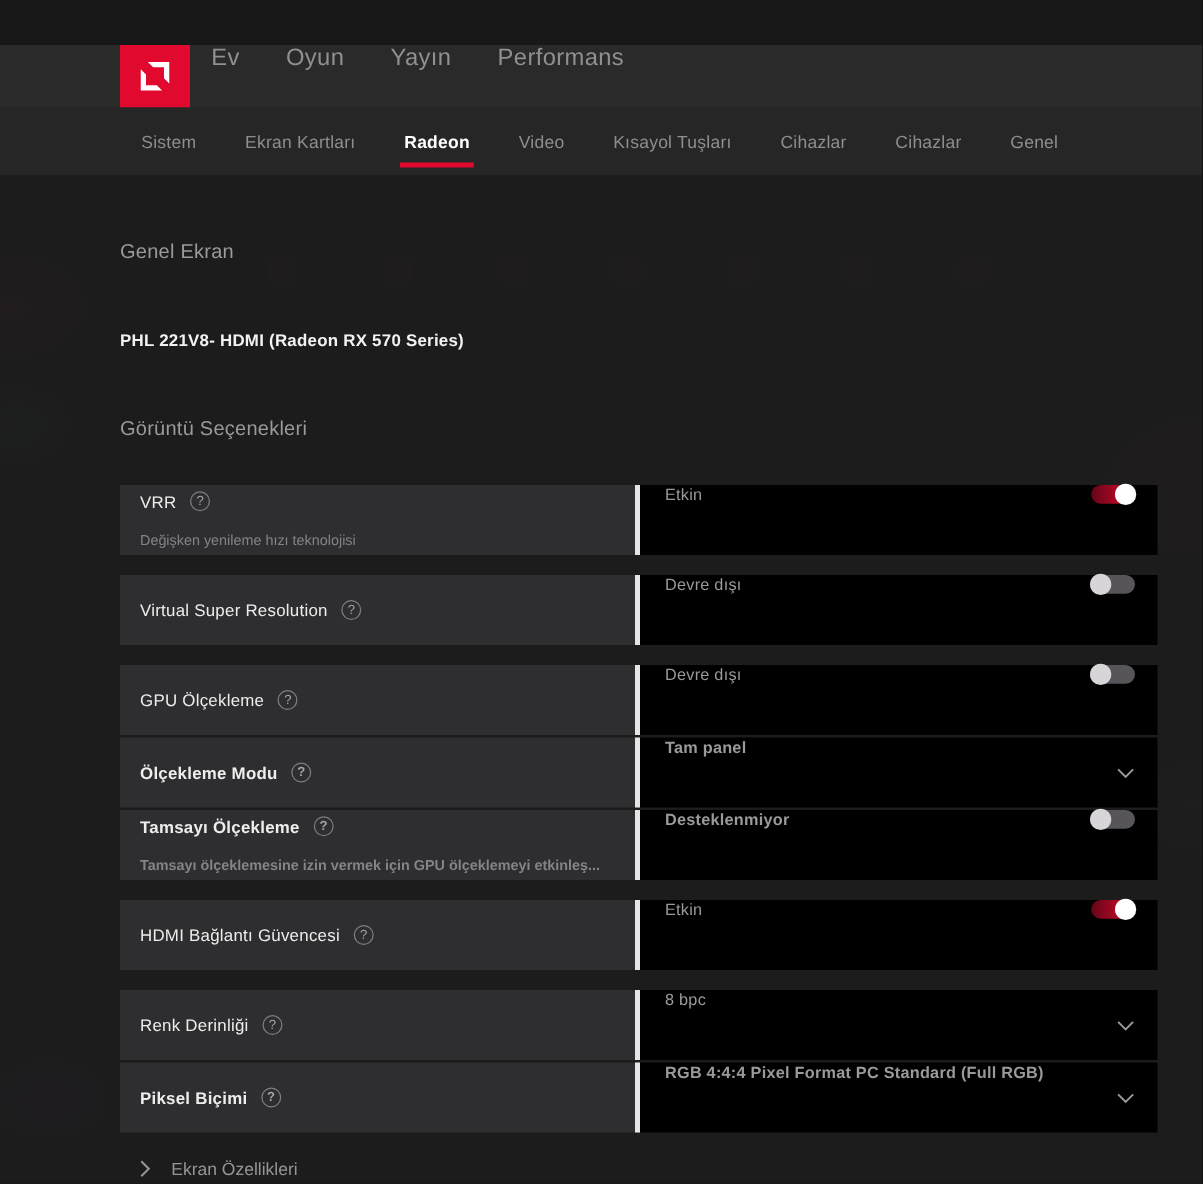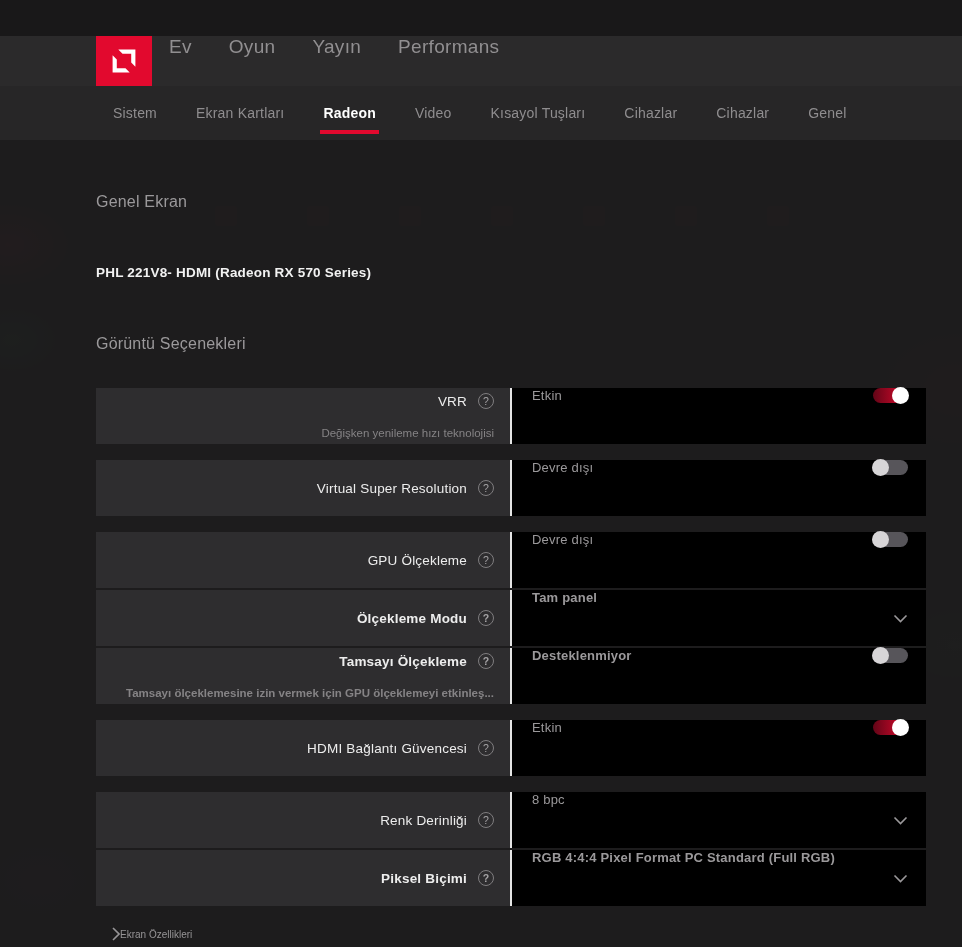--- a/index.html
+++ b/index.html
@@ -40,38 +40,38 @@
   .section-title { color:#9b999b; font-size:16px; font-weight:normal; letter-spacing:.2px; }
   .title-1 { margin-top:53px; }
   .display-name { margin-top:54px; color:#f2f2f2; font-size:13.5px; font-weight:600; letter-spacing:.2px; }
   .title-2 { margin-top:55px; }
 
   .groups { margin-top:35px; }
   .group { margin-bottom:16px; }
   .group .setting-row + .setting-row { margin-top:2px;font-weight:bold; }
 
   .setting-row { display:flex; height:56px; }
-  .row-left { width:416px; flex:none; background:#2e2d2f; border-right:2px solid #e5e5e5; display:flex; flex-direction:column; justify-content:center; padding:0 16px;align-items:flex-end; }
+  .row-left { width:416px; flex:none; background:#2e2d2f; border-right:4px solid #e5e5e5; display:flex; flex-direction:column; justify-content:center; padding:0 16px; }
   .label-line { display:flex; align-items:center; gap:11px; }
   .setting-label { color:#ededed; font-size:13.5px; letter-spacing:.2px; }
   .setting-subtitle { margin-top:18px; color:#858385; font-size:11.5px; white-space:nowrap; overflow:hidden; text-overflow:ellipsis; max-width:380px; }
   .row-right { flex:1; background:#000000; display:flex; justify-content:space-between; padding:0 18px 0 20px; }
   .setting-value { color:#9b999b; font-size:13px; letter-spacing:.2px; }
 
   .help-icon { flex:none; width:16px; height:16px; border:1px solid #7f7d7f; border-radius:50%; color:#a5a3a5; font-size:10.5px; line-height:14px; text-align:center; cursor:pointer; }
 
   .toggle { position:relative; width:35px; height:15px; border-radius:8px; cursor:pointer; flex:none; }
   .toggle.off { background:#57555a; }
   .toggle.off .knob { position:absolute; left:-1px; top:-1px; width:17px; height:17px; border-radius:50%; background:#d7d5d7; }
   .toggle.on { background:linear-gradient(90deg,#630517,var(--accent)); }
   .toggle.on .knob { position:absolute; right:-1px; top:-1px; width:17px; height:17px; border-radius:50%; background:#ffffff; }
 
   .chevron-down { display:flex; align-items:center; cursor:pointer; }
 
-  .footer-link { margin-top:21px; display:flex; align-items:center; padding-left:16px; color:#979597; font-size:10px; cursor:pointer; }
+  .footer-link { margin-top:21px; display:flex; align-items:center; gap:17px; padding-left:16px; color:#979597; font-size:14px; cursor:pointer; }
 </style>
 </head>
 <body>
 
 <div class="screen">
 
   <div class="bg-art">
     <div class="bg-icons">
       <i></i>
         <i></i>

